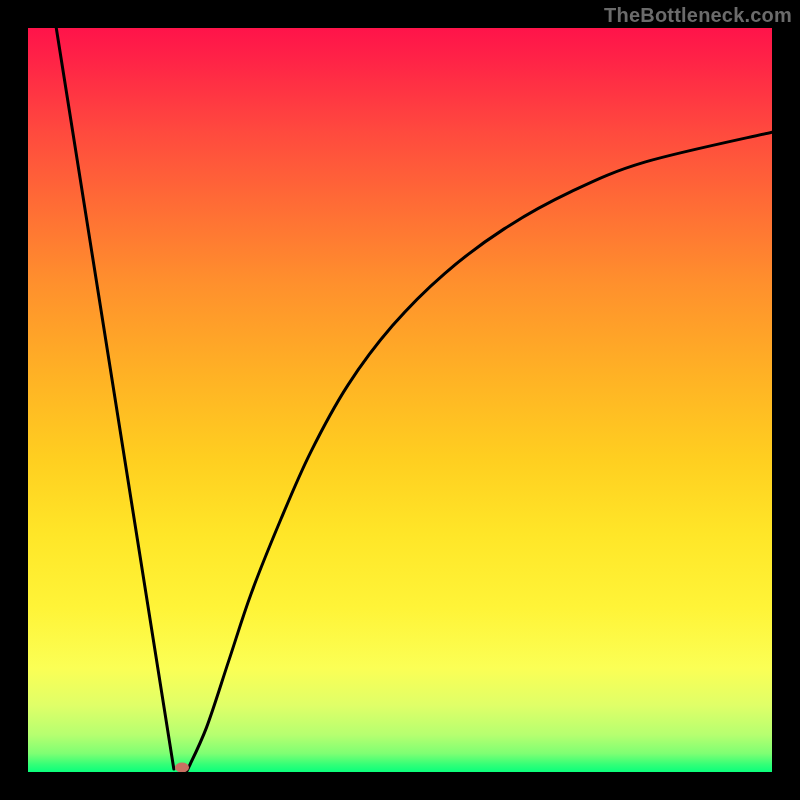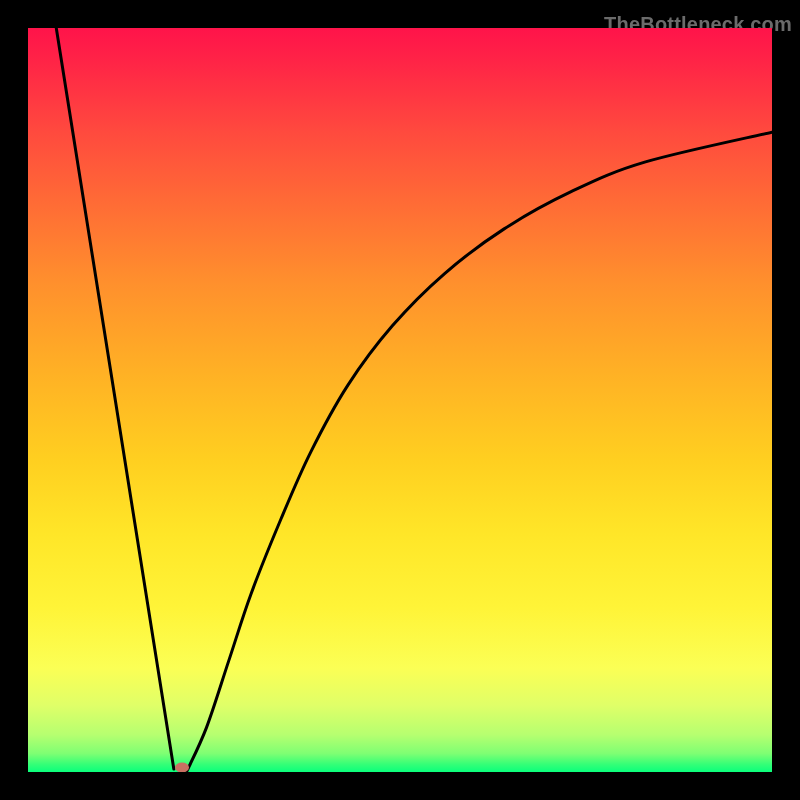--- a/index.html
+++ b/index.html
@@ -48,21 +48,21 @@
   }
   .svg-layer {
     position: absolute;
     left: 0;
     top: 0;
     width: 744px;
     height: 744px;
   }
   .source-link {
     position: absolute;
-    top: 13px;
+    top: 4px;
     right: 8px;
     color: #6b6b6b;
     font-size: 20px;
     font-weight: 600;
     letter-spacing: 0.2px;
     user-select: none;
   }
 </style>
 </head>
 <body>

